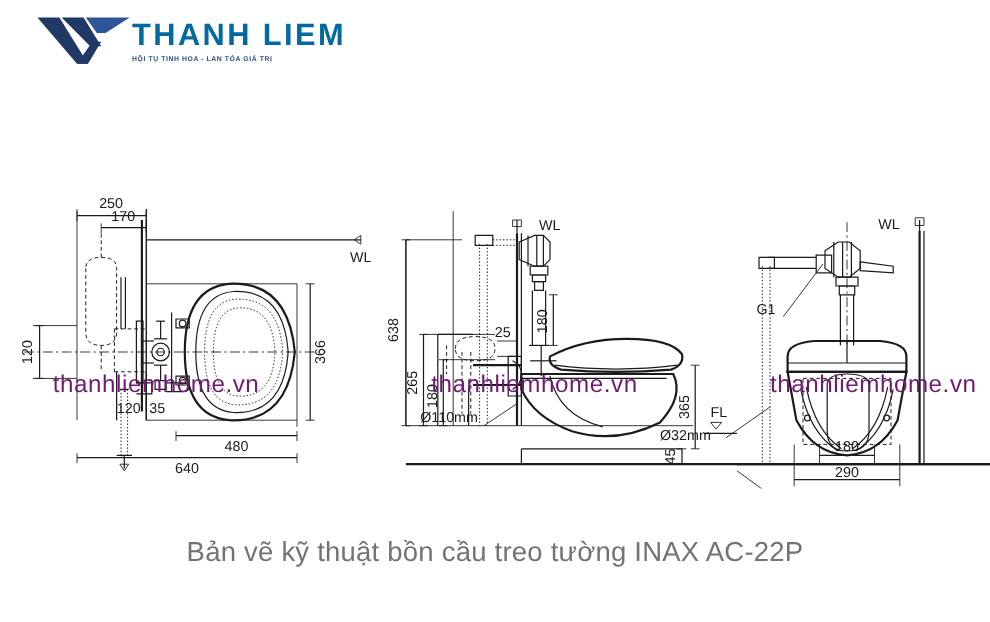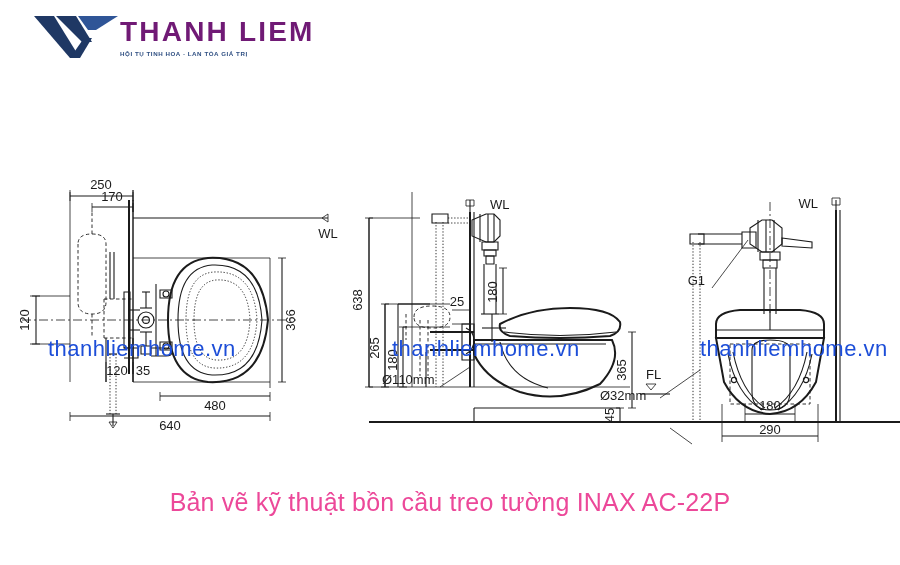--- a/index.html
+++ b/index.html
@@ -29,21 +29,21 @@
   }
   #brand-text-block {
     position: absolute;
     left: 120px; top: 18px;
     width: 260px;
   }
   #brand-name {
     font-size: 28px;
     letter-spacing: 2.2px;
     font-weight: 700;
-    color: #701a75;
+    color: #0369a1;
     line-height: 1;
     white-space: nowrap;
   }
   #brand-tagline {
     margin-top: 4px;
     font-size: 6.2px;
     letter-spacing: 0.55px;
     color: #2f4f82;
     white-space: nowrap;
     font-weight: 600;
@@ -57,30 +57,30 @@
   }
   #drawing-svg { display: block; }
 
   
   #caption {
     position: absolute;
     left: 0; top: 488px;
     width: 900px;
     text-align: center;
     font-size: 25px;
-    color: #ec4899;
+    color: #737373;
     letter-spacing: 0.2px;
     white-space: nowrap;
   }
 
   
   .watermark {
     position: absolute;
     font-size: 22px;
-    color: #1d4ed8;
+    color: #701a75;
     white-space: nowrap;
     pointer-events: none;
     letter-spacing: 0.5px;
   }
   #watermark-left  { left: 48px;  top: 336px; }
   #watermark-mid   { left: 392px; top: 336px; }
   #watermark-right { left: 700px; top: 336px; }
 </style>
 </head>
 <body>

